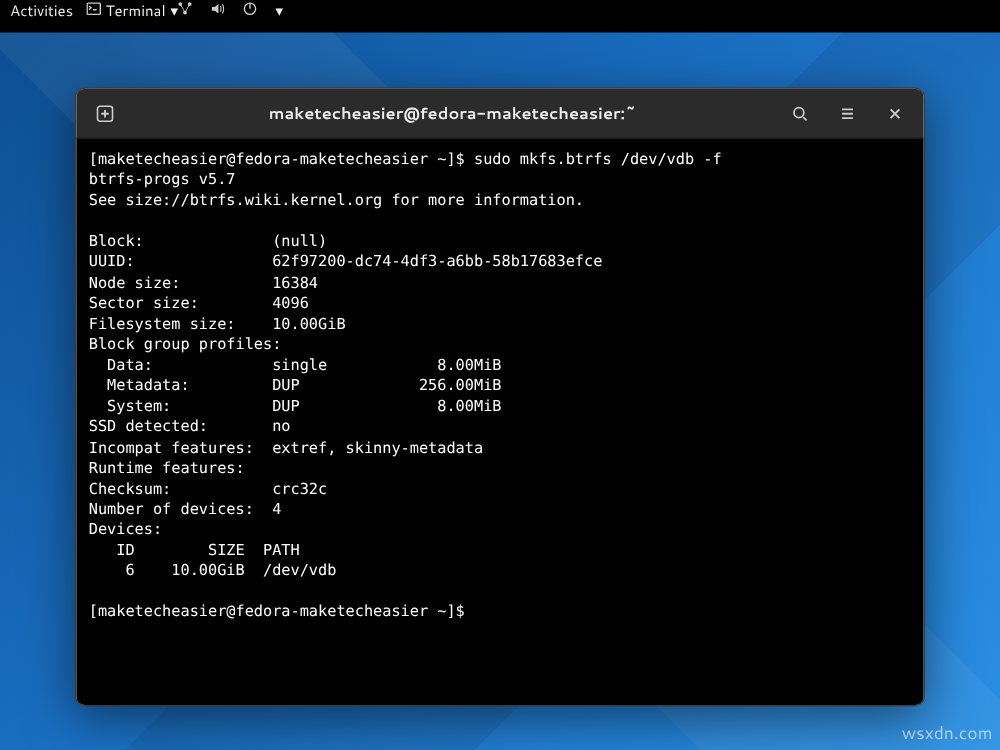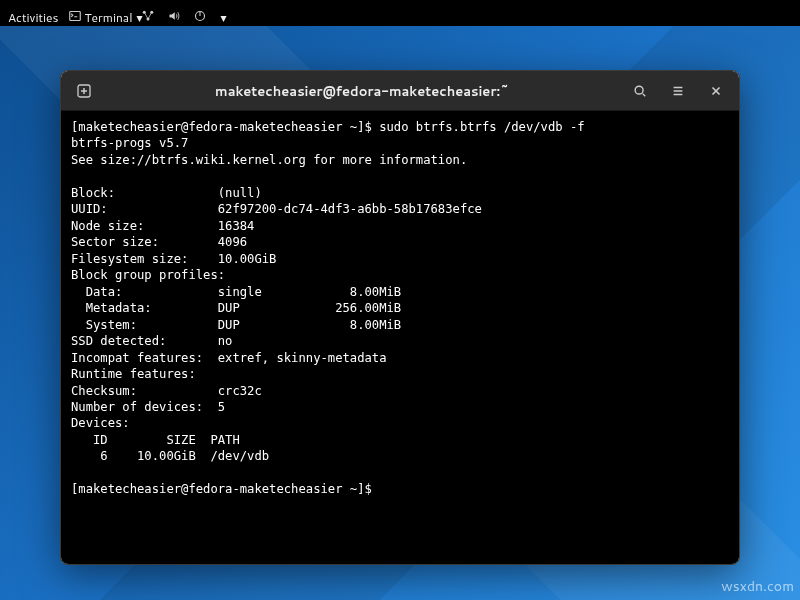--- a/index.html
+++ b/index.html
@@ -17,21 +17,21 @@
       background:
         linear-gradient(45deg, transparent 40%, rgba(255,255,255,0.05) 40%, rgba(255,255,255,0.05) 60%, transparent 60%),
         linear-gradient(-45deg, transparent 30%, rgba(0,0,0,0.08) 30%, rgba(0,0,0,0.08) 50%, transparent 50%),
         linear-gradient(135deg, #0d4d8f, #1b72c7, #2a8fe3);
       z-index: 0;
     }
     
     .topbar {
       position: relative; z-index: 2;
       height: 26px; background: #000; color: #eee;
-      display: flex; align-items: flex-end; font-size: 12px;
+      display: flex; align-items: flex-start; font-size: 12px;
       padding: 0 8px;
     }
     .topbar .left, .topbar .right { display: flex; align-items: center; gap: 10px; }
     .topbar .center { flex: 1; text-align: center; font-weight: 600; }
     .topbar .right { gap: 14px; }
     .topbar .app-icon { display: inline-flex; align-items: center; gap: 4px; }
     .icon-sm { width: 12px; height: 12px; display: inline-block; }
 
     
     .terminal-window {
@@ -140,38 +140,38 @@
           </svg>
       </div>
       <div class="tb-btn">
         <svg width="14" height="14" viewBox="0 0 16 16">
             <line x1="4" y1="4" x2="12" y2="12" stroke="#ccc" stroke-width="1.8"></line>
             <line x1="12" y1="4" x2="4" y2="12" stroke="#ccc" stroke-width="1.8"></line>
           </svg>
       </div>
     </div>
   </div>
-  <div class="terminal-body"><span class="prompt-line"><span>[maketecheasier@fedora-maketecheasier ~]$ </span><span>sudo btrfs.btrfs /dev/vdb -f</span></span>
+  <div class="terminal-body"><span class="prompt-line"><span>[maketecheasier@fedora-maketecheasier ~]$ </span><span>sudo mkfs.btrfs /dev/vdb -f</span></span>
 <span>btrfs-progs v5.7</span>
 <span>See size://btrfs.wiki.kernel.org for more information.</span>
 <span></span>
 <span>Block:              (null)</span>
 <span>UUID:               62f97200-dc74-4df3-a6bb-58b17683efce</span>
 <span>Node size:          16384</span>
 <span>Sector size:        4096</span>
 <span>Filesystem size:    10.00GiB</span>
 <span>Block group profiles:</span>
 <span>  Data:             single            8.00MiB</span>
 <span>  Metadata:         DUP             256.00MiB</span>
 <span>  System:           DUP               8.00MiB</span>
 <span>SSD detected:       no</span>
 <span>Incompat features:  extref, skinny-metadata</span>
 <span>Runtime features:</span>
 <span>Checksum:           crc32c</span>
-<span>Number of devices:  5</span>
+<span>Number of devices:  4</span>
 <span>Devices:</span>
 <span>   ID        SIZE  PATH</span>
 <span>    6    10.00GiB  /dev/vdb</span>
 <span></span>
 <span>[maketecheasier@fedora-maketecheasier ~]$ </span></div>
 </div>
 
 <div class="watermark">wsxdn.com</div>
 
 </body></html>

